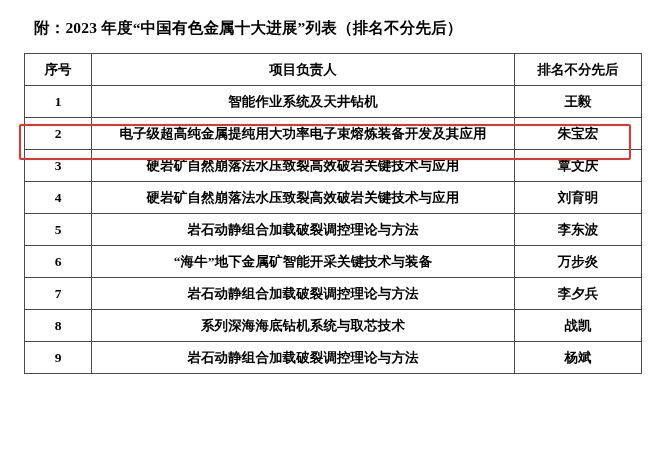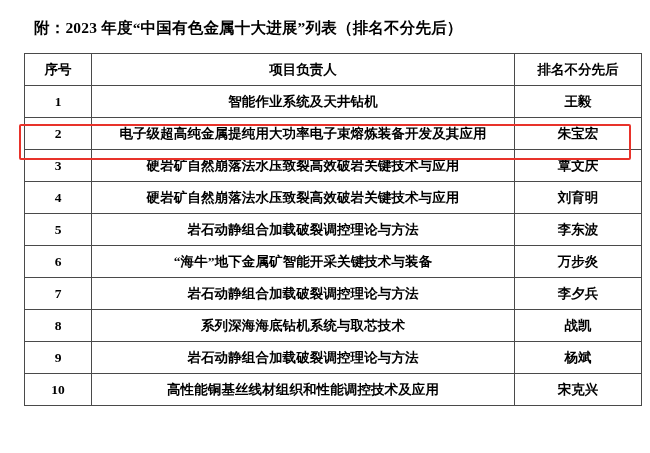--- a/index.html
+++ b/index.html
@@ -125,23 +125,18 @@
       <tr>
         <td class="cell-no">8</td>
         <td class="cell-name">系列深海海底钻机系统与取芯技术</td>
         <td class="cell-owner">战凯</td>
       </tr>
       <tr>
         <td class="cell-no">9</td>
         <td class="cell-name">岩石动静组合加载破裂调控理论与方法</td>
         <td class="cell-owner">杨斌</td>
       </tr>
-      <tr>
-        <td class="cell-no">10</td>
-        <td class="cell-name">高性能铜基丝线材组织和性能调控技术及应用</td>
-        <td class="cell-owner">宋克兴</td>
-      </tr>
     </tbody>
   </table>
 
   <div class="highlight-box" style="border-color: rgb(232, 50, 42);"></div>
 
 </div>
 
 </body></html>

